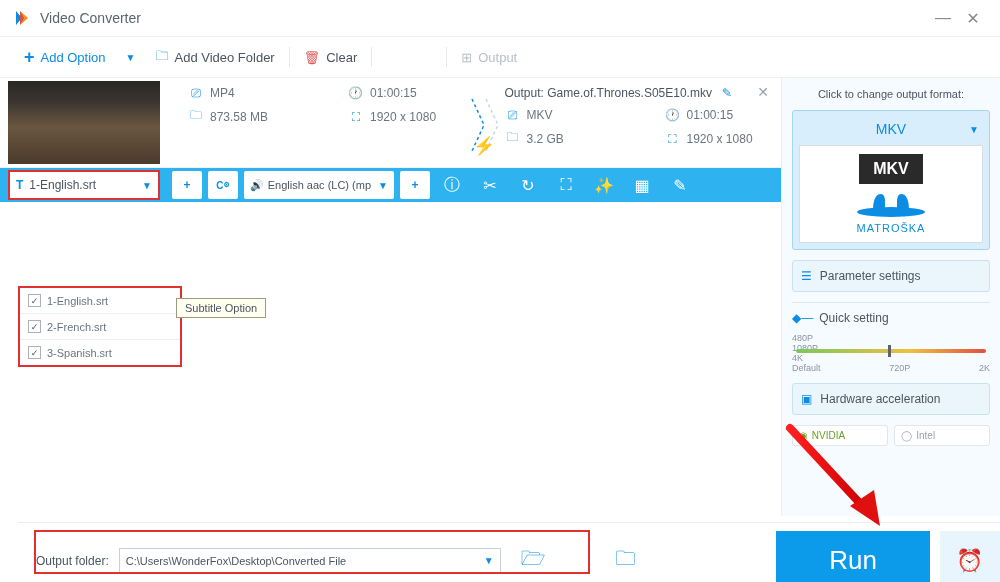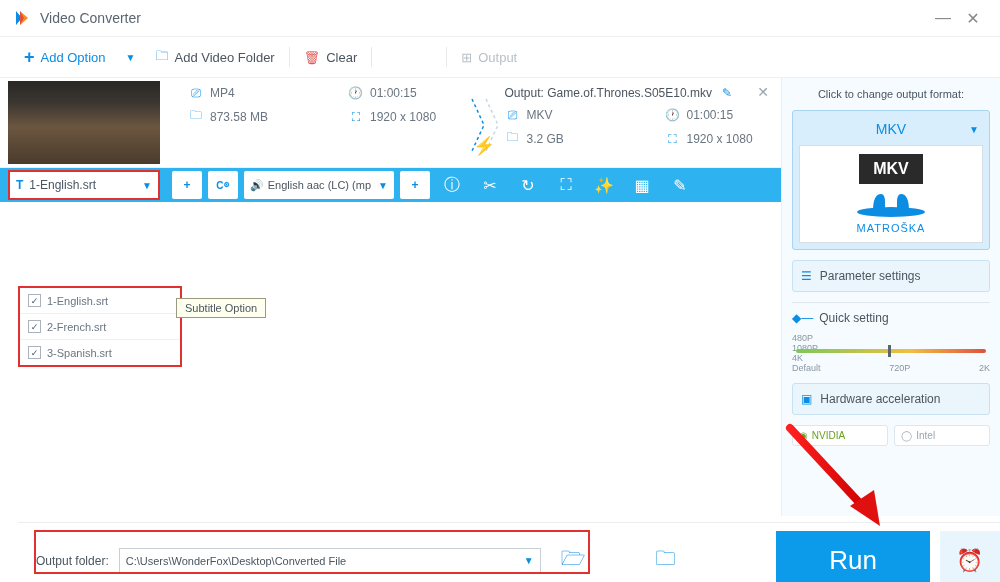--- a/index.html
+++ b/index.html
@@ -87,21 +87,21 @@
 
 .hw-btn { background: #eaf5fc; border: 1px solid #c8e2f2; border-radius: 3px; padding: 8px; display: flex; align-items: center; gap: 8px; color: #4a5560; font-size: 12px; cursor: pointer; }
 .chips { display: flex; gap: 6px; }
 .chip { flex: 1; background: #fff; border: 1px solid #e0e6ea; border-radius: 3px; padding: 4px 6px; display: flex; align-items: center; gap: 4px; font-size: 10px; }
 .chip.nv { color: #6aa020; }
 .chip.intel { color: #9aa5af; }
 
 
 .bottombar { position: absolute; bottom: 0; left: 0; right: 0; height: 60px; border-top: 1px solid #ecedee; display: flex; align-items: center; padding: 16px 0 0 18px; gap: 10px; margin-left: 18px; }
 .outlabel { font-size: 12px; color: #4a5560; }
-.outfield { display: flex; align-items: center; border: 1px solid #c8d0d6; height: 26px; width: 422px; padding: 0 6px; background: #fff; }
+.outfield { display: flex; align-items: center; border: 1px solid #c8d0d6; height: 26px; width: 382px; padding: 0 6px; background: #fff; }
 .outfield input { border: none; outline: none; flex: 1; font-size: 11px; color: #4a5560; background: transparent; }
 .outfield .caret2 { color: #0b8de4; font-size: 10px; }
 .redframe2 { position: absolute; left: 34px; bottom: 8px; width: 556px; height: 44px; border: 2px solid #e03030; pointer-events: none; }
 .bottom-ic { color: #0b8de4; font-size: 20px; padding: 0 10px; cursor: pointer; }
 .runbtn { margin-left: auto; width: 154px; height: 60px; background: #0b9bea; color: #fff; font-size: 26px; font-weight: 400; display: flex; align-items: center; justify-content: center; cursor: pointer; }
 .alarmbtn { width: 60px; height: 60px; background: #e8f5fc; display: flex; align-items: center; justify-content: center; color: #0b8de4; font-size: 22px; cursor: pointer; }
 
 
 .arrow { position: absolute; right: 100px; bottom: 44px; width: 120px; height: 120px; pointer-events: none; z-index: 20; }
 </style>

